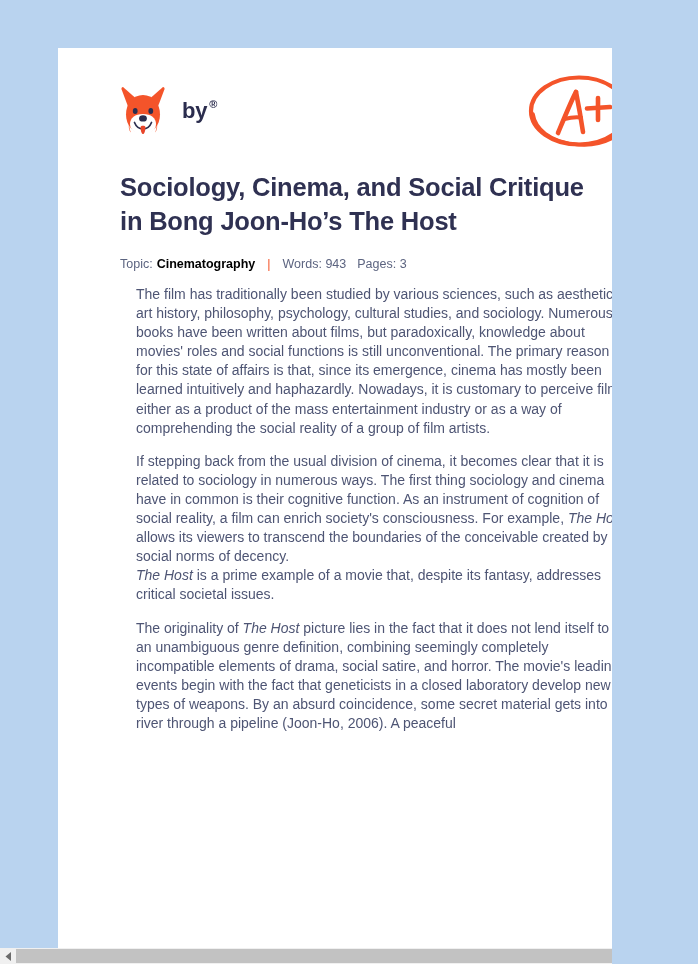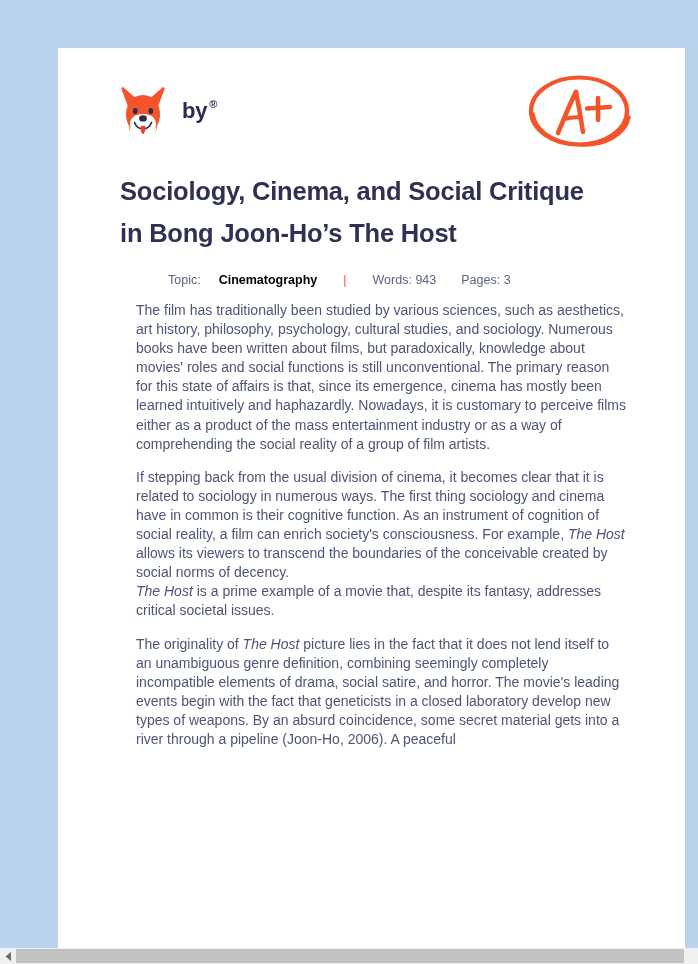--- a/index.html
+++ b/index.html
@@ -8,21 +8,21 @@
     margin: 0;
     padding: 0;
     width: 698px;
     height: 964px;
     overflow: hidden;
     background: #b9d3ef;
     font-family: "Liberation Sans", sans-serif;
   }
   #viewport {
     position: relative;
-    width: 698px;
+    width: 612px;
     height: 964px;
     background: #b9d3ef;
     overflow: hidden;
   }
   #page-sheet {
     position: absolute;
     left: 58px;
     top: 48px;
     width: 627px;
     height: 908px;
@@ -66,35 +66,34 @@
   }
   .aplus-badge { width: 108px; height: 80px; display: block; flex: none; }
 
   
   .article {
     padding: 18px 58px 0 62px;
   }
   .essay-title {
     margin: 0;
     font-size: 25.5px;
-    line-height: 42px;
+    line-height: 34px;
     font-weight: bold;
     color: #2f3152;
     letter-spacing: -0.2px;
     max-width: 470px;
   }
   .meta-row {
     margin-top: 19px;
     font-size: 12.5px;
     color: #5c6480;
     display: flex;
     align-items: center;
-    gap: 14px;
+    gap: 0;
     white-space: nowrap;
-    margin-left: 48px;
   }
   .meta-row .m-label { color: #5c6480; }
   .meta-row .m-topic {
     color: #000000;
     font-weight: bold;
     margin-left: 4px;
   }
   .meta-row .m-sep {
     color: #f4542a;
     margin: 0 12px;

